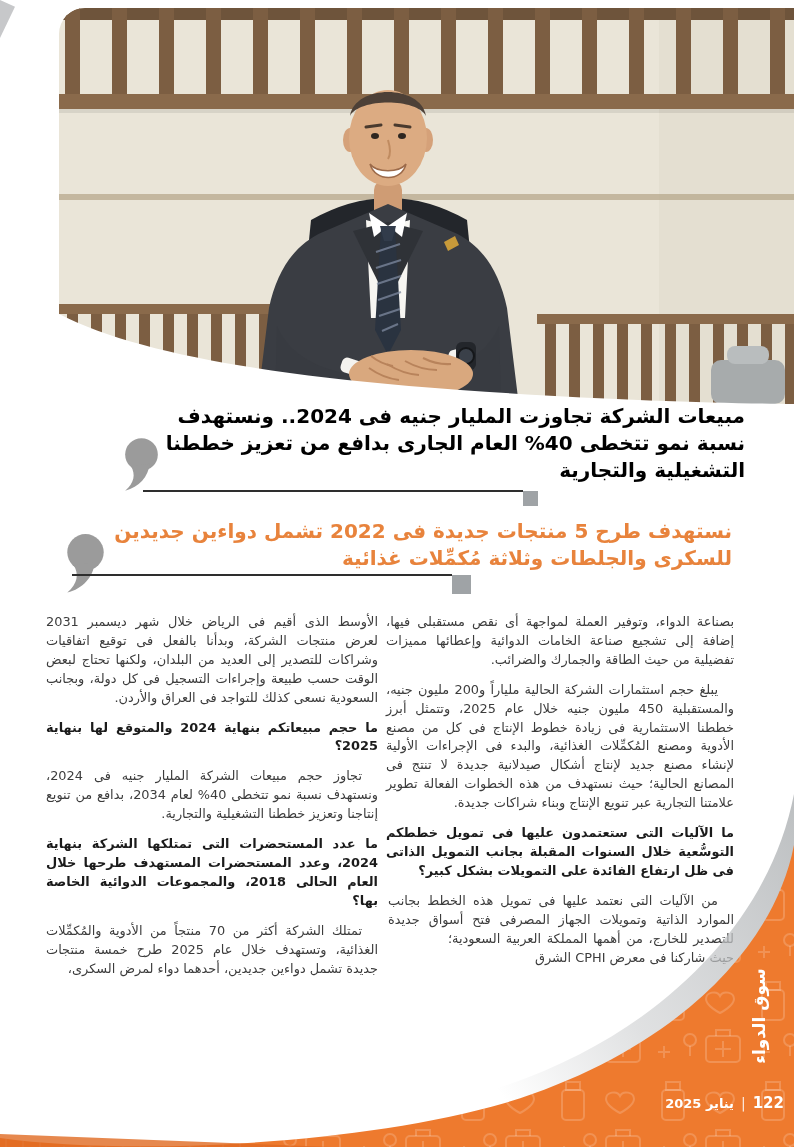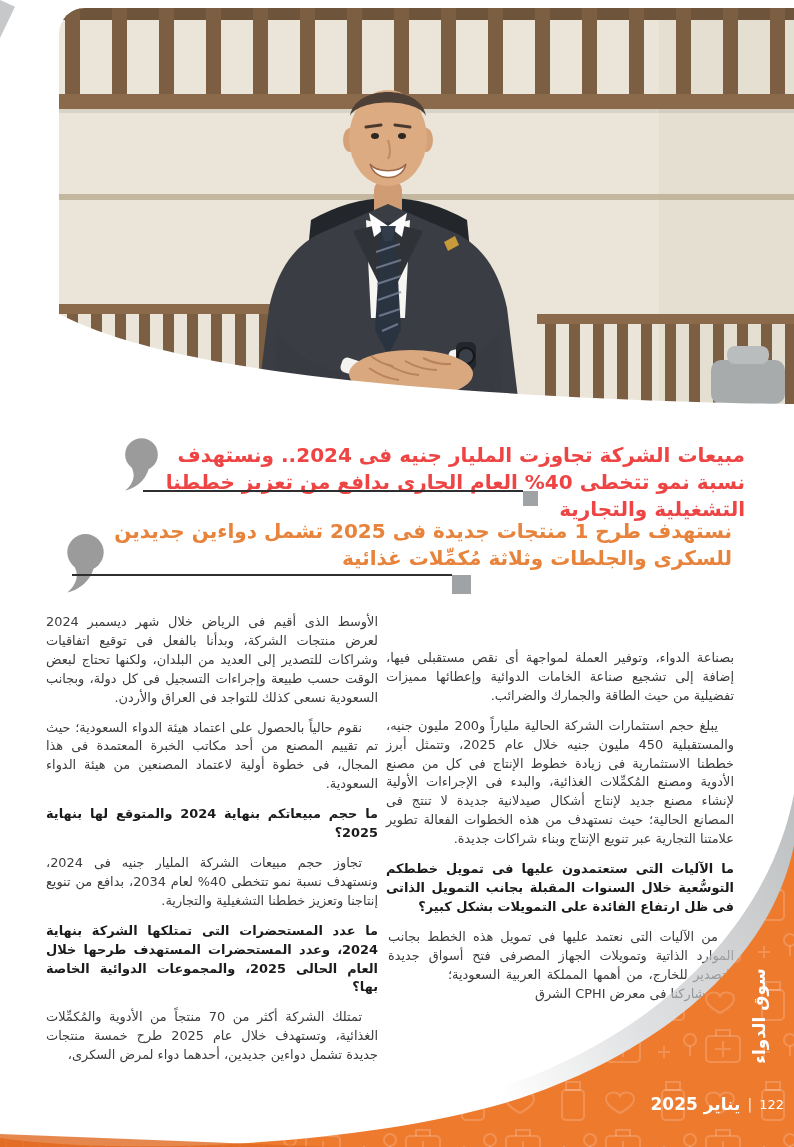--- a/index.html
+++ b/index.html
@@ -11,33 +11,33 @@
                 clip-path:polygon(0 0,100% 18%,0 100%);}
 
   
   .photo-wrap{position:absolute;left:59px;top:8px;width:735px;height:398px;
               border-top-left-radius:26px;overflow:hidden;}
   .photo-wrap svg{display:block;}
 
   
   .pullquote{position:absolute;}
   .pq-text{margin:0;text-align:right;font-weight:700;line-height:27px;font-size:20px;}
-  .pq-teal-txt{color:#ef4444;margin-top:39px;}
+  .pq-teal-txt{color:#000000;}
   .pq-orange-txt{color:#E8833C;}
   .pq-mark{position:absolute;}
   .pq-mark svg{display:block;width:100%;height:100%;}
   .pq-mark path,.pq-mark circle{fill:#9b9b9b;}
   .pq-rule{position:absolute;height:2px;background:#2e2e2e;}
   .pq-sq{position:absolute;background:#9fa3a6;display:block;}
 
   
   .columns{position:absolute;top:613px;left:46px;width:688px;display:flex;
            justify-content:space-between;direction:rtl;}
   .col{font-size:12.9px;line-height:18.9px;text-align:justify;}
-  .col-first{width:348px;margin-top:36px;}
+  .col-first{width:348px;}
   .col-second{width:332px;}
   .col p{margin:0 0 11px 0;}
   .q{font-weight:700;color:#1b1b1b;}
   .a{color:#3c3c3c;}
   .ind{text-indent:16px;}
   .sp{float:left;}               
   .sp1{width:2px;height:38px;clear:left;}
   .sp2{width:62px;height:19px;clear:left;}
   .sp3{width:128px;height:19px;clear:left;}
   .sp4{width:158px;height:60px;clear:left;}
@@ -46,23 +46,23 @@
   .footer-swoosh{position:absolute;left:0;top:778px;width:794px;height:369px;}
   .footer-swoosh svg{display:block;}
 
   
   .side-tab{position:absolute;left:735px;top:956px;width:48px;height:120px;
             display:flex;align-items:center;justify-content:center;}
   .side-tab span{transform:rotate(-90deg);white-space:nowrap;color:#ffffff;
                  font-weight:700;font-size:17px;letter-spacing:.5px;}
   .footer-meta{position:absolute;top:1094px;right:10px;direction:rtl;color:#ffffff;
                display:flex;align-items:center;gap:7px;}
-  .footer-meta .pgnum{font-size:13px;font-weight:400;}
+  .footer-meta .pgnum{font-size:15px;font-weight:700;}
   .footer-meta .bar{font-size:14px;opacity:.85;font-weight:400;}
-  .footer-meta .date{font-size:17px;font-weight:700;}
+  .footer-meta .date{font-size:13px;font-weight:700;}
 </style>
 </head>
 <body>
 
 <div class="page">
 
   <div class="corner-wedge"></div>
 
   <div class="photo-wrap">
     <svg width="735" height="398" viewBox="0 0 735 398" xmlns="http://www.w3.org/2000/svg">
@@ -190,44 +190,43 @@
   <div class="pq-mark" style="left:124px;top:436px;width:35px;height:58px;">
     <svg viewBox="0 0 60 92">
         <circle cx="30" cy="28" r="28"></circle>
         <path d="M12 48 C20 62 18 76 2 90 C26 84 42 66 44 44 Z"></path>
       </svg>
   </div>
   <div class="pq-rule" style="left:143px;top:490px;width:380px;"></div>
   <span class="pq-sq" style="left:523px;top:491px;width:15px;height:15px;"></span>
 
   <section class="pullquote" style="top:518px;right:62px;width:618px;">
-    <p class="pq-text pq-orange-txt">نستهدف طرح 1 منتجات جديدة فى 2025 تشمل دواءين جديدين للسكرى والجلطات وثلاثة مُكمِّلات غذائية</p>
+    <p class="pq-text pq-orange-txt">نستهدف طرح 5 منتجات جديدة فى 2022 تشمل دواءين جديدين للسكرى والجلطات وثلاثة مُكمِّلات غذائية</p>
   </section>
   <div class="pq-mark" style="left:66px;top:532px;width:39px;height:64px;">
     <svg viewBox="0 0 60 92">
         <circle cx="30" cy="28" r="28"></circle>
         <path d="M12 48 C20 62 18 76 2 90 C26 84 42 66 44 44 Z"></path>
       </svg>
   </div>
   <div class="pq-rule" style="left:72px;top:574px;width:380px;"></div>
   <span class="pq-sq" style="left:452px;top:575px;width:19px;height:19px;"></span>
 
   <div class="columns">
     <div class="col col-first">
       <p class="a">بصناعة الدواء، وتوفير العملة لمواجهة أى نقص مستقبلى فيها، إضافة إلى تشجيع صناعة الخامات الدوائية وإعطائها مميزات تفضيلية من حيث الطاقة والجمارك والضرائب.</p>
       <p class="a ind">يبلغ حجم استثمارات الشركة الحالية ملياراً و200 مليون جنيه، والمستقبلية 450 مليون جنيه خلال عام 2025، وتتمثل أبرز خططنا الاستثمارية فى زيادة خطوط الإنتاج فى كل من مصنع الأدوية ومصنع المُكمِّلات الغذائية، والبدء فى الإجراءات الأولية لإنشاء مصنع جديد لإنتاج أشكال صيدلانية جديدة لا تنتج فى المصانع الحالية؛ حيث نستهدف من هذه الخطوات الفعالة تطوير علامتنا التجارية عبر تنويع الإنتاج وبناء شراكات جديدة.</p>
       <p class="q">ما الآليات التى ستعتمدون عليها فى تمويل خططكم التوسُّعية خلال السنوات المقبلة بجانب التمويل الذاتى فى ظل ارتفاع الفائدة على التمويلات بشكل كبير؟</p>
       <p class="a ind"><span class="sp sp1"></span><span class="sp sp2"></span><span class="sp sp3"></span><span class="sp sp4"></span><span>من الآليات التى نعتمد عليها فى تمويل هذه الخطط بجانب الموارد الذاتية وتمويلات الجهاز المصرفى فتح أسواق جديدة للتصدير للخارج، من أهمها المملكة العربية السعودية؛ حيث شاركنا فى معرض CPHI الشرق</span></p>
     </div>
     <div class="col col-second">
-      <p class="a">الأوسط الذى أقيم فى الرياض خلال شهر ديسمبر 2024 لعرض منتجات الشركة، وبدأنا بالفعل فى توقيع اتفاقيات وشراكات للتصدير إلى العديد من البلدان، ولكنها تحتاج لبعض الوقت حسب طبيعة وإجراءات التسجيل فى كل دولة، وبجانب السعودية نسعى كذلك للتواجد فى العراق والأردن.</p>
-      <p class="a ind">نقوم حالياً بالحصول على اعتماد هيئة الدواء السعودية؛ حيث تم تقييم المصنع من أحد مكاتب الخبرة المعتمدة فى هذا المجال، فى خطوة أولية لاعتماد المصنعين من هيئة الدواء السعودية.</p>
+      <p class="a">الأوسط الذى أقيم فى الرياض خلال شهر ديسمبر 2031 لعرض منتجات الشركة، وبدأنا بالفعل فى توقيع اتفاقيات وشراكات للتصدير إلى العديد من البلدان، ولكنها تحتاج لبعض الوقت حسب طبيعة وإجراءات التسجيل فى كل دولة، وبجانب السعودية نسعى كذلك للتواجد فى العراق والأردن.</p>
       <p class="q">ما حجم مبيعاتكم بنهاية 2024 والمتوقع لها بنهاية 2025؟</p>
       <p class="a ind">تجاوز حجم مبيعات الشركة المليار جنيه فى 2024، ونستهدف نسبة نمو تتخطى 40% لعام 2034، بدافع من تنويع إنتاجنا وتعزيز خططنا التشغيلية والتجارية.</p>
-      <p class="q">ما عدد المستحضرات التى تمتلكها الشركة بنهاية 2024، وعدد المستحضرات المستهدف طرحها خلال العام الحالى 2025، والمجموعات الدوائية الخاصة بها؟</p>
+      <p class="q">ما عدد المستحضرات التى تمتلكها الشركة بنهاية 2024، وعدد المستحضرات المستهدف طرحها خلال العام الحالى 2018، والمجموعات الدوائية الخاصة بها؟</p>
       <p class="a ind">تمتلك الشركة أكثر من 70 منتجاً من الأدوية والمُكمِّلات الغذائية، وتستهدف خلال عام 2025 طرح خمسة منتجات جديدة تشمل دواءين جديدين، أحدهما دواء لمرض السكرى،</p>
     </div>
   </div>
 
   <div class="footer-swoosh">
     <svg width="794" height="369" viewBox="0 0 794 369" xmlns="http://www.w3.org/2000/svg">
       <defs>
         <linearGradient id="grayfade" gradientUnits="userSpaceOnUse" x1="794" y1="20" x2="320" y2="330">
           <stop offset="0" stop-color="#b9bcbe" stop-opacity=".95"></stop>
           <stop offset=".45" stop-color="#c6c8ca" stop-opacity=".55"></stop>

